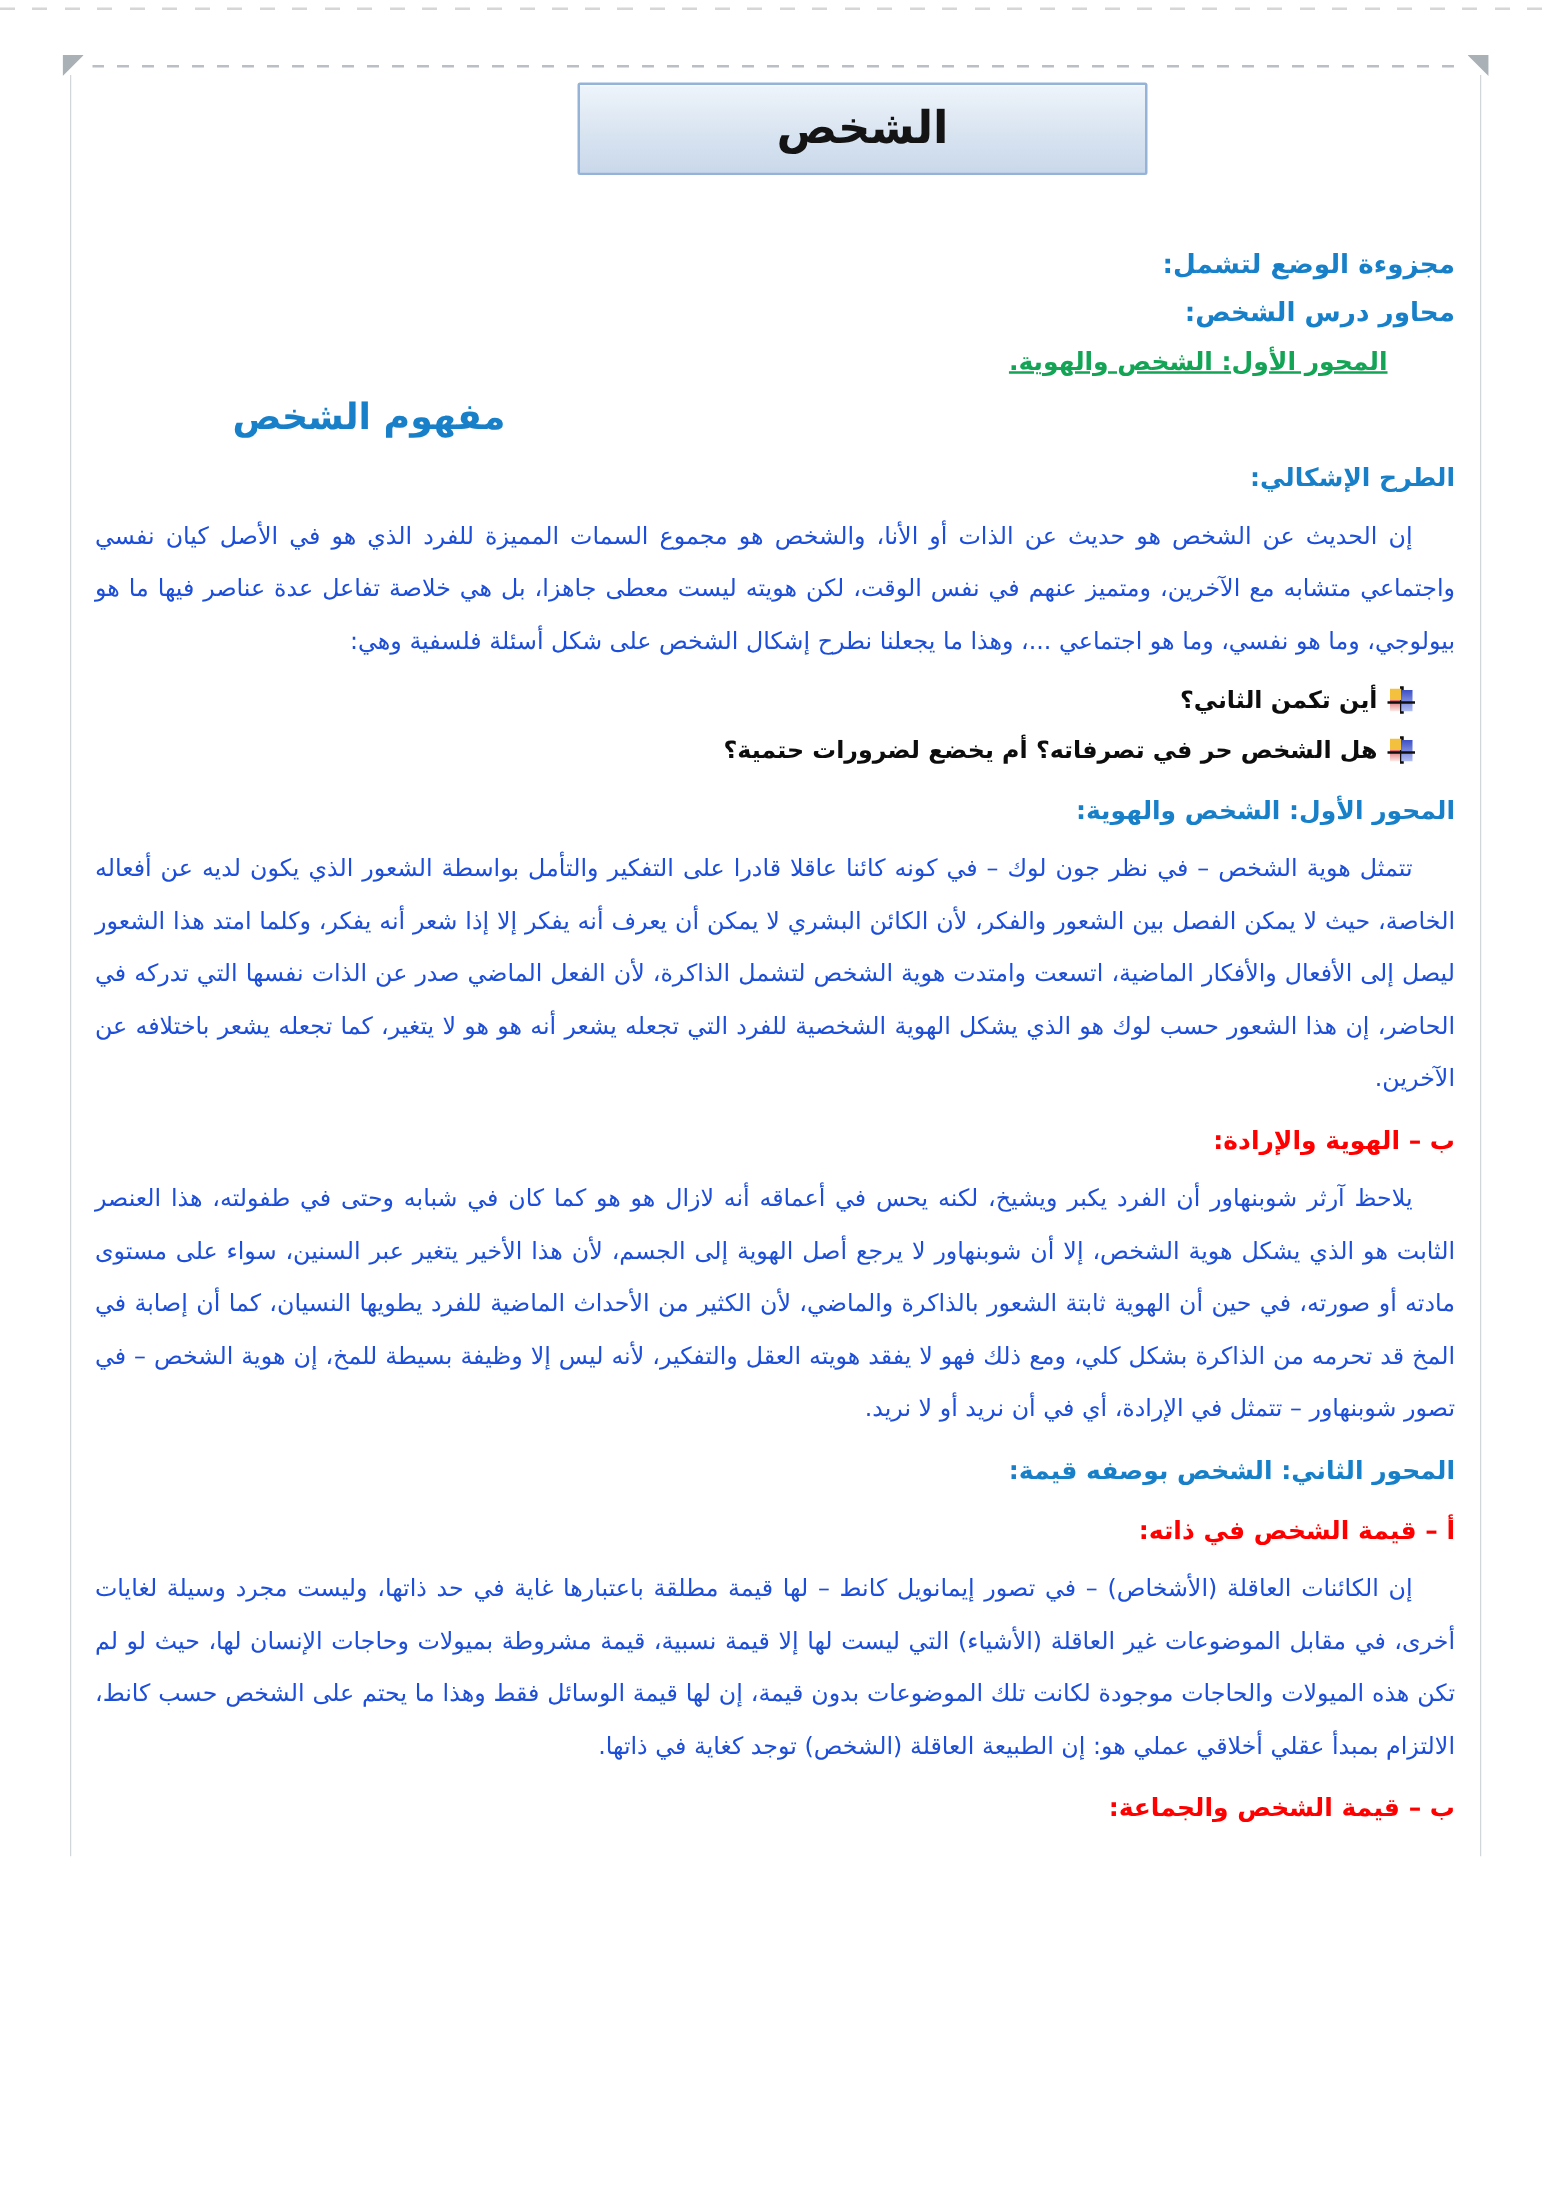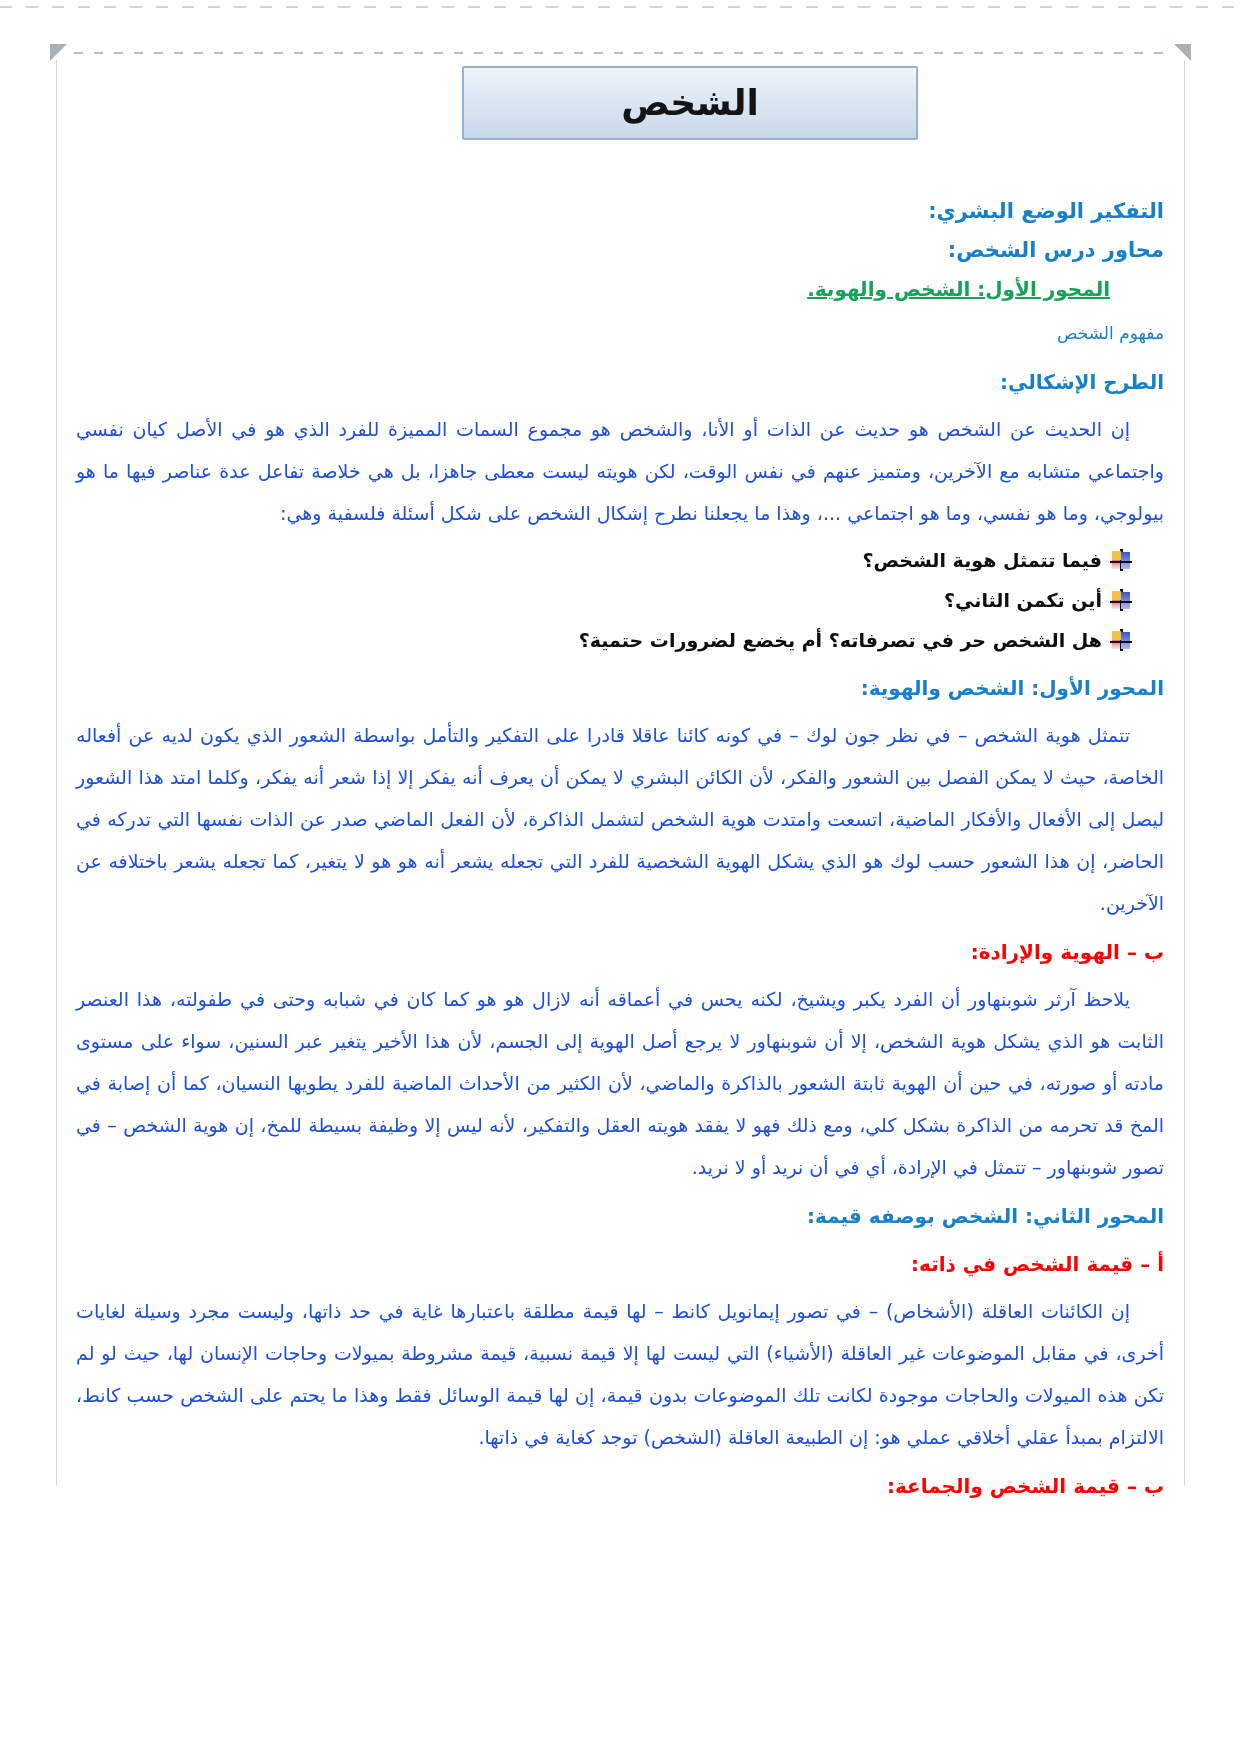--- a/index.html
+++ b/index.html
@@ -29,22 +29,22 @@
   .title-box{
     width:452px;height:70px;margin:6px 246px 52px 0;
     border:2px solid #95b3d7;border-radius:2px;
     background:linear-gradient(180deg,#eef4fa 0%,#d9e4f1 55%,#c9d8ea 100%);
     display:flex;align-items:center;justify-content:center;
     box-shadow:inset 0 1px 0 #f7fafd;
   }
   .title-box .title{font-size:36px;font-weight:bold;color:#141414;line-height:1;}
   .intro-line{font-size:21px;font-weight:bold;color:#1880c8;line-height:39px;}
   .axis-line{font-size:20px;font-weight:bold;color:#13a455;line-height:38px;padding-right:54px;text-decoration:underline;}
-  .concept-heading{font-size:17px;font-weight:normal;color:#1880c8;line-height:42px;
-    text-align:right;padding-left:110px;margin-top:4px;}
+  .concept-heading{font-size:29px;font-weight:bold;color:#1880c8;line-height:42px;
+    text-align:left;padding-left:110px;margin-top:4px;}
   .sec-heading{font-size:20px;font-weight:bold;color:#1880c8;line-height:40px;margin-top:8px;}
   .sub-heading{font-size:20px;font-weight:bold;color:#fe0000;line-height:40px;margin-top:8px;}
   .body-para{font-size:19px;font-weight:normal;color:#1d4ed8;line-height:42px;
     text-align:justify;text-indent:34px;margin:6px 0;}
   .question-row{display:flex;align-items:center;gap:10px;padding-right:34px;
     font-size:19px;font-weight:bold;color:#0d0d0d;line-height:40px;}
   
   .q-icon{position:relative;width:18px;height:18px;flex:0 0 auto;}
   .q-icon .quad-yellow{position:absolute;left:0;top:0;width:50%;height:52%;background:#f3c13d;}
   .q-icon .quad-red{position:absolute;left:0;top:52%;width:44%;height:48%;
@@ -70,39 +70,31 @@
   <div class="corner c-tr"></div>
   <div class="corner c-bl"></div>
   <div class="corner c-br"></div>
 
   <div class="content">
 
     <div class="title-box">
       <span class="title">الشخص</span>
     </div>
 
-    <div class="intro-line">التفكير الوضع البشري:</div>
+    <div class="intro-line">مجزوءة الوضع لتشمل:</div>
     <div class="intro-line">محاور درس الشخص:</div>
 
     <div class="axis-line">المحور الأول: الشخص والهوية.</div>
 
     <div class="concept-heading">مفهوم الشخص</div>
 
     <div class="sec-heading">الطرح الإشكالي:</div>
 
     <div class="body-para">إن الحديث عن الشخص هو حديث عن الذات أو الأنا، والشخص هو مجموع السمات المميزة للفرد الذي هو في الأصل كيان نفسي واجتماعي متشابه مع الآخرين، ومتميز عنهم في نفس الوقت، لكن هويته ليست معطى جاهزا، بل هي خلاصة تفاعل عدة عناصر فيها ما هو بيولوجي، وما هو نفسي، وما هو اجتماعي ...، وهذا ما يجعلنا نطرح إشكال الشخص على شكل أسئلة فلسفية وهي:</div>
 
-    <div class="question-row">
-      <span class="q-icon">
-        <span class="quad-yellow"></span>
-        <span class="quad-red"></span>
-        <span class="quad-blue"></span>
-      </span>
-      <span>فيما تتمثل هوية الشخص؟</span>
-    </div>
     <div class="question-row">
       <span class="q-icon">
         <span class="quad-yellow"></span>
         <span class="quad-red"></span>
         <span class="quad-blue"></span>
       </span>
       <span>أين تكمن الثاني؟</span>
     </div>
     <div class="question-row">
       <span class="q-icon">

